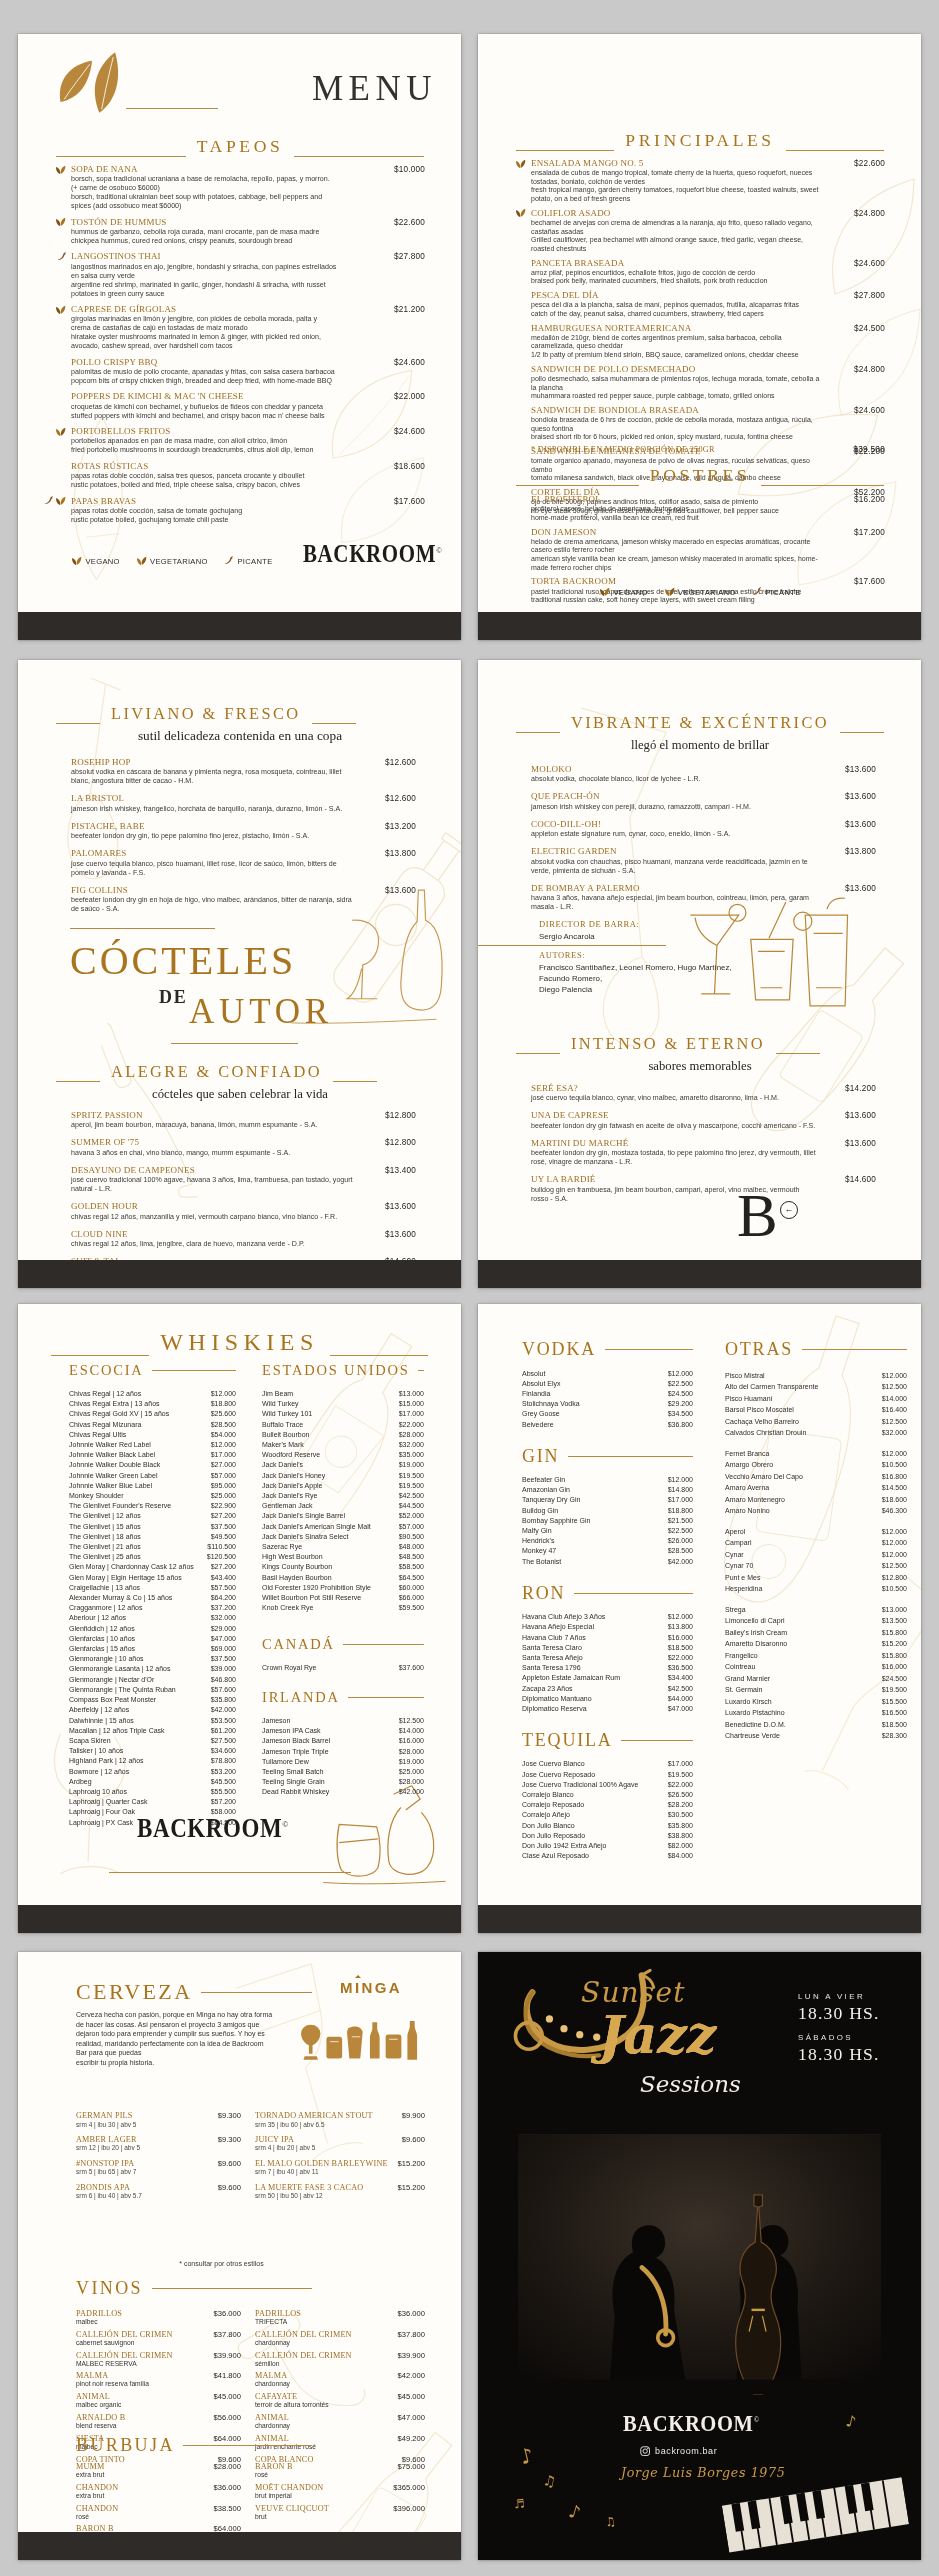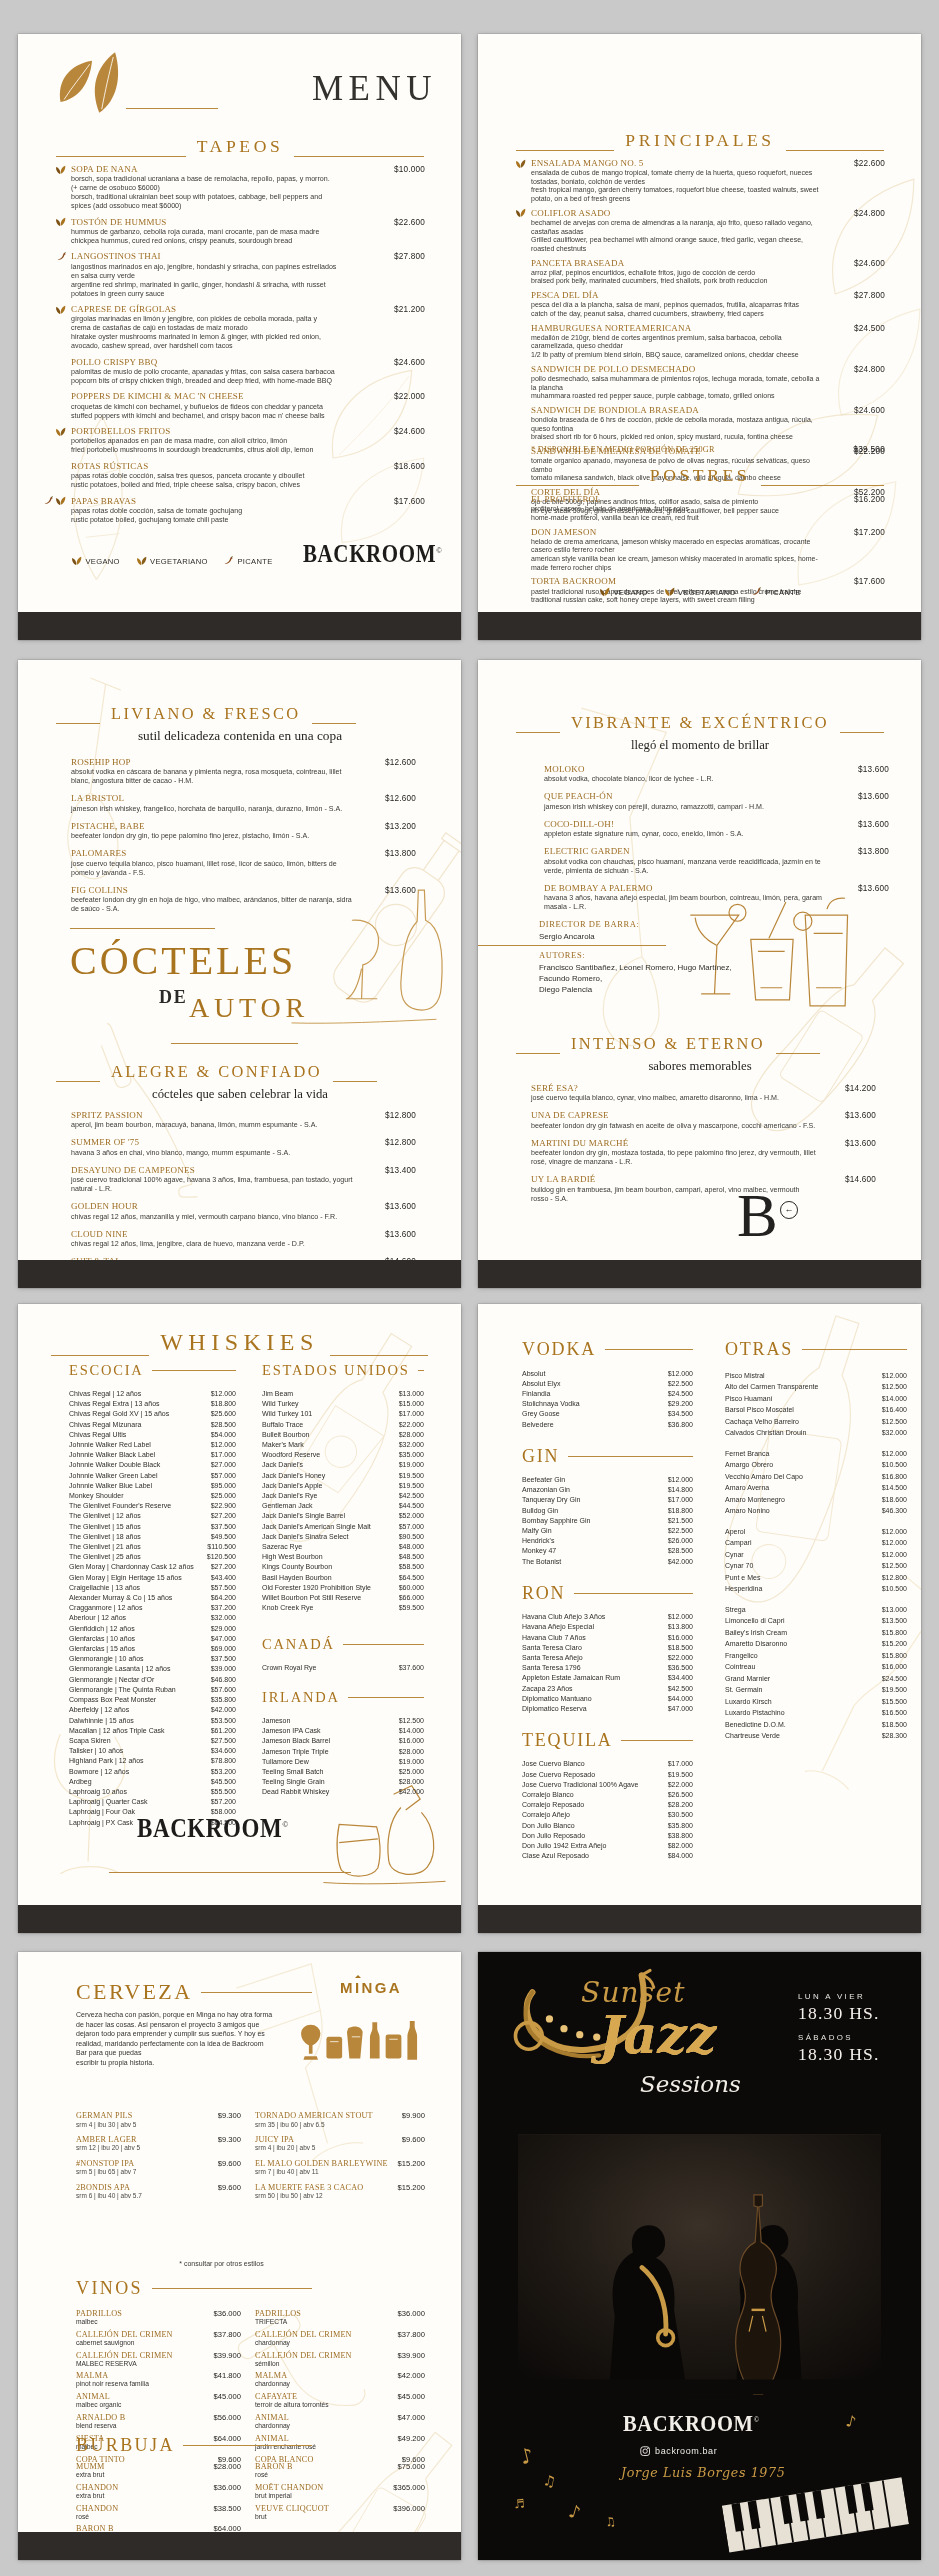--- a/index.html
+++ b/index.html
@@ -525,21 +525,21 @@
         </div>
         <div class="dd">
           <div>beefeater london dry gin en hoja de higo, vino malbec, arándanos, bitter de naranja, sidra de saúco - S.A.</div>
         </div>
       </div>
     </div>
 
   <div class="abs" style="left:52px;top:268px;width:145px;height:1.2px;background:#b98a3d"></div>
   <div class="abs" style="left:52px;top:277px;font-family:'Liberation Serif',serif;font-size:40px;letter-spacing:3px;color:#a9741f;font-weight:500">CÓCTELES</div>
   <div class="abs" style="left:141px;top:327px;font-family:'Liberation Serif',serif;font-size:18px;letter-spacing:1.8px;color:#2b2a28;font-weight:600">DE</div>
-  <div class="abs" style="left:171px;top:332px;font-family:'Liberation Serif',serif;font-size:28px;letter-spacing:4.8px;color:#a9741f;font-weight:500">AUTOR</div>
+  <div class="abs" style="left:171px;top:332px;font-family:'Liberation Serif',serif;font-size:35px;letter-spacing:4.8px;color:#a9741f;font-weight:500">AUTOR</div>
   <div class="abs" style="left:153px;top:383px;width:127px;height:1.2px;background:#b98a3d"></div>
 
   <div class="abs sec short" style="left:38px;top:402px;width:368px;font-size:16.4px;letter-spacing:2.4px">
     <span>ALEGRE &amp; CONFIADO</span>
   </div>
   <div class="abs subt" style="left:38px;top:427px;width:368px">cócteles que saben celebrar la vida</div>
 
   <div class="abs" style="left:53px;top:450px;width:345px">
       <div class="dish cock">
         <div class="dh">
@@ -614,21 +614,21 @@
     <circle cx="98" cy="36" r="14" fill="none" stroke="#b9873b" stroke-width="2"></circle>
     <circle cx="206" cy="50" r="15" fill="none" stroke="#b9873b" stroke-width="2"></circle>
     <path d="M246 30 C250 16 262 10 276 12" fill="none" stroke="#b9873b" stroke-width="2"></path>
   </svg>
 
   <div class="abs sec short" style="left:38px;top:53px;width:368px;font-size:16.4px;letter-spacing:2.4px">
     <span>VIBRANTE &amp; EXCÉNTRICO</span>
   </div>
   <div class="abs subt" style="left:38px;top:78px;width:368px">llegó el momento de brillar</div>
 
-  <div class="abs" style="left:66px;top:104px;width:345px">
+  <div class="abs" style="left:53px;top:104px;width:345px">
       <div class="dish cock">
         <div class="dh">
           <span class="dn">MOLOKO</span>
           <span class="dp">$13.600</span>
         </div>
         <div class="dd">
           <div>absolut vodka, chocolate blanco, licor de lychee - L.R.</div>
         </div>
       </div>
       <div class="dish cock">

